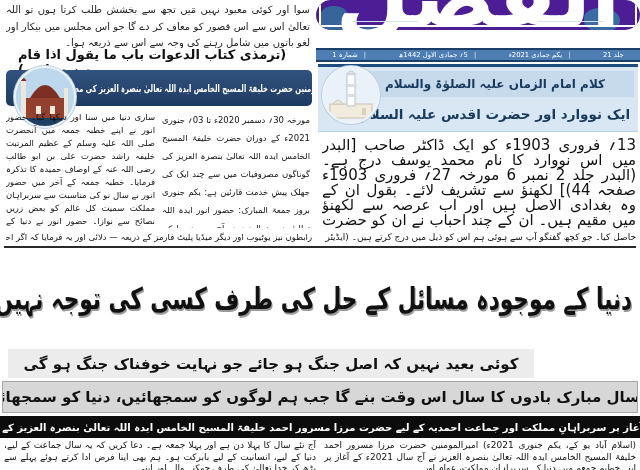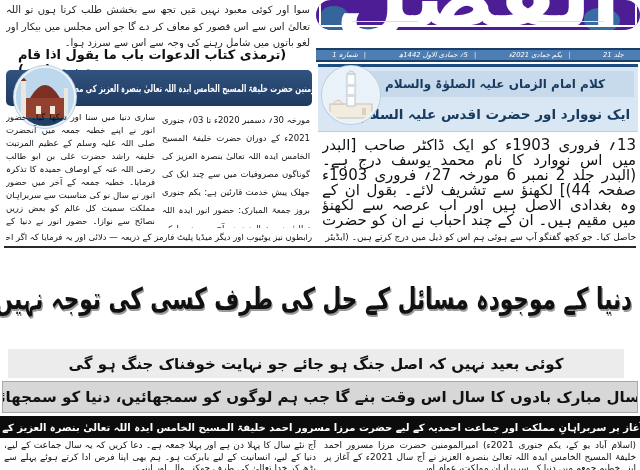--- a/index.html
+++ b/index.html
@@ -18,21 +18,21 @@
   #masthead .frame{position:absolute;left:3px;right:3px;top:-6px;bottom:3px;border:2px solid #fff;}
   .blob{position:absolute;background:#35659a;border-radius:45% 55% 50% 50%;}
   .blob.b2{background:#3a6ca3;}
   .dot{position:absolute;background:#6b97c4;border-radius:50%;}
   #mh-callig{position:absolute;top:-54px;left:0;right:0;text-align:center;font-size:86px;font-weight:bold;color:#fff;letter-spacing:2px;}
   #mh-editor{position:absolute;bottom:5px;left:36px;right:36px;display:flex;align-items:center;gap:6px;color:#fff;font-size:6.5px;white-space:nowrap;}
   #mh-editor .line{flex:1;height:1px;background:#d4e2f0;}
   
   #info-strip{left:316px;top:48px;width:324px;height:14px;background:#4d7eb3;border-top:2px solid #1c3f69;border-bottom:2px solid #1c3f69;
     color:#fff;font-size:6.8px;display:flex;align-items:center;justify-content:space-around;direction:rtl;white-space:nowrap;}
-  .strip-item{padding:0 2px;font-style:italic;}
+  .strip-item{padding:0 2px;}
   .strip-item:not(:first-child)::before{content:"|";margin-left:6px;opacity:.85;}
   
   #masroof-bar{left:6px;top:70px;width:306px;height:36px;background:linear-gradient(#31537f,#1e3a61);border-radius:5px;
     display:flex;align-items:center;justify-content:center;padding:0 6px 0 74px;overflow:hidden;}
   #masroof-bar .t{color:#fff;font-size:10px;font-weight:bold;white-space:nowrap;transform:scaleX(.68);transform-origin:center;}
   .circle{border-radius:50%;overflow:hidden;border:2px solid #eef3f8;box-shadow:0 0 0 1px #b9cfe2;background:#bdd7ec;}
   #circle-masroof{left:14px;top:66px;width:62px;height:62px;}
   #circle-kalam{left:322px;top:66px;width:58px;height:58px;background:#eaf2f9;}
   #masroof-colright{left:162px;top:111px;width:148px;height:117px;font-size:8.5px;line-height:18px;overflow:hidden;}
   #masroof-colleft{left:6px;top:111px;width:149px;height:117px;font-size:8.5px;line-height:13px;overflow:hidden;}
@@ -42,34 +42,34 @@
   #kalam-box{left:318px;top:64px;width:320px;height:68px;background:#d9e7f4;border-top:3px solid #1d4c80;border-bottom:1px solid #b9cfe2;padding-left:34px;box-sizing:border-box;}
   #kalam-box .l1{margin:4px 4px 0 4px;height:26px;line-height:26px;background:#c6daec;color:#173a5e;font-size:12px;font-weight:bold;text-align:center;white-space:nowrap;overflow:hidden;}
   #kalam-box .l2{height:32px;line-height:34px;color:#173a5e;font-size:13.5px;font-weight:bold;text-align:center;white-space:nowrap;overflow:hidden;}
   #kalam-body{left:322px;top:138px;width:314px;height:91px;font-size:15px;line-height:15px;overflow:hidden;}
   #kalam-lastline{left:322px;top:230px;width:314px;height:14px;font-size:9px;display:flex;direction:rtl;align-items:center;gap:5px;white-space:nowrap;overflow:hidden;}
   
   #headline{left:0;top:250px;width:640px;height:97px;display:flex;direction:rtl;align-items:center;padding:0 8px;overflow:hidden;}
   #headline .hl-main{flex:1;font-size:30px;font-weight:bold;white-space:nowrap;transform:scaleX(.72);transform-origin:right center;
     text-shadow:1.5px 1.5px 0 #9a9a9a;}
   
-  #gray1{left:8px;top:349px;width:616px;height:29px;background:#ececec;display:flex;align-items:center;justify-content:center;
+  #gray1{left:8px;top:349px;width:526px;height:29px;background:#ececec;display:flex;align-items:center;justify-content:center;
     font-size:15px;font-weight:bold;white-space:nowrap;overflow:hidden;}
   #gray2{left:2px;top:381px;width:636px;height:32px;background:#d7d7d7;border:1px solid #a8a8a8;display:flex;align-items:center;justify-content:center;
     font-size:15px;font-weight:bold;white-space:nowrap;overflow:hidden;}
   #blackbar{left:0;top:416px;width:640px;height:22px;background:#0c0c0c;color:#fff;display:flex;align-items:center;justify-content:center;
     font-size:10px;font-weight:bold;white-space:nowrap;overflow:hidden;}
   
   #bottom-right{left:324px;top:440px;width:312px;height:30px;font-size:9px;line-height:11.5px;overflow:hidden;}
   #bottom-left{left:4px;top:440px;width:312px;height:30px;font-size:9px;line-height:11.5px;overflow:hidden;}
 </style>
 </head>
 <body>
 
-<div class="abs urdu just" id="topleft-article">سوا اور کوئی معبود نہیں مَیں تجھ سے بخشش طلب کرتا ہوں تو اللہ تعالیٰ اس سے اس قصور کو معاف کر دے گا جو اس مجلس میں بیکار اور لغو باتوں میں شامل رہنے کی وجہ سے اس سے سرزد ہوا۔</div>
+<div class="abs urdu just" id="topleft-article">سوا اور کوئی معبود نہیں مَیں تجھ سے بخشش طلب کرتا ہوں تو اللہ تعالیٰ اس سے اس قصور کو معاف کر دے گا جو اس مجلس میں بیکار اور لغو باتوں میں شامل رہنے کی وجہ سے اس سے ذریعہ ہوا۔</div>
 <div class="abs urdu" id="topleft-ref">(ترمذی کتاب الدعوات باب ما یقول اذا قام من مجلسہ)</div>
 
 <div class="abs" id="masthead">
   <div class="blob" style="left:4px;top:6px;width:30px;height:26px;"></div>
   <div class="blob" style="left:42px;top:26px;width:22px;height:14px;"></div>
   <div class="blob b2" style="right:20px;top:8px;width:36px;height:24px;"></div>
   <div class="blob b2" style="right:70px;top:30px;width:16px;height:10px;"></div>
   <div class="dot" style="right:58px;top:16px;width:6px;height:6px;"></div>
   <div class="dot" style="left:80px;top:12px;width:5px;height:5px;"></div>
   <div class="frame"></div>

